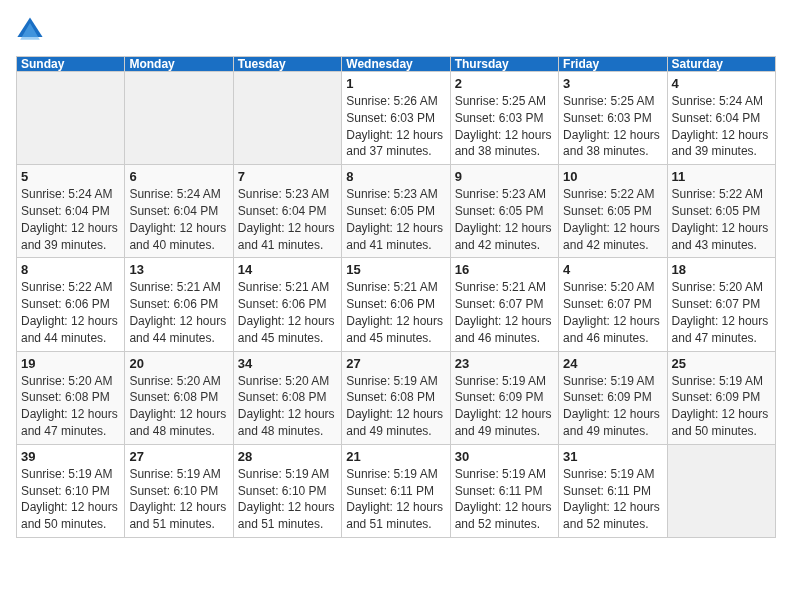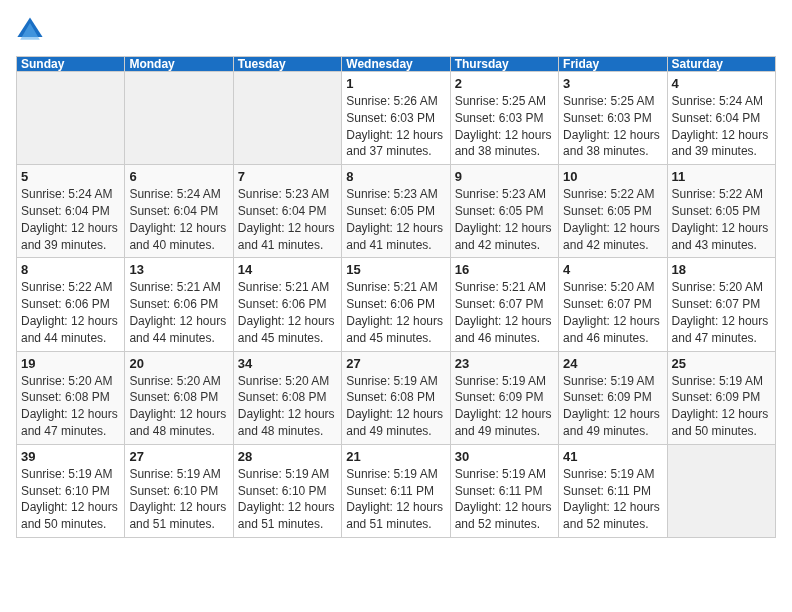--- a/index.html
+++ b/index.html
@@ -251,19 +251,19 @@
         </td>
         <td>
           <div class="day-number">21</div>
           <div class="day-detail">Sunrise: 5:19 AM<br>Sunset: 6:11 PM<br>Daylight: 12 hours and 51 minutes.</div>
         </td>
         <td>
           <div class="day-number">30</div>
           <div class="day-detail">Sunrise: 5:19 AM<br>Sunset: 6:11 PM<br>Daylight: 12 hours and 52 minutes.</div>
         </td>
         <td>
-          <div class="day-number">41</div>
+          <div class="day-number">31</div>
           <div class="day-detail">Sunrise: 5:19 AM<br>Sunset: 6:11 PM<br>Daylight: 12 hours and 52 minutes.</div>
         </td>
         <td class="empty-cell"></td>
       </tr>
     </tbody>
 </table>
 
 </body></html>

